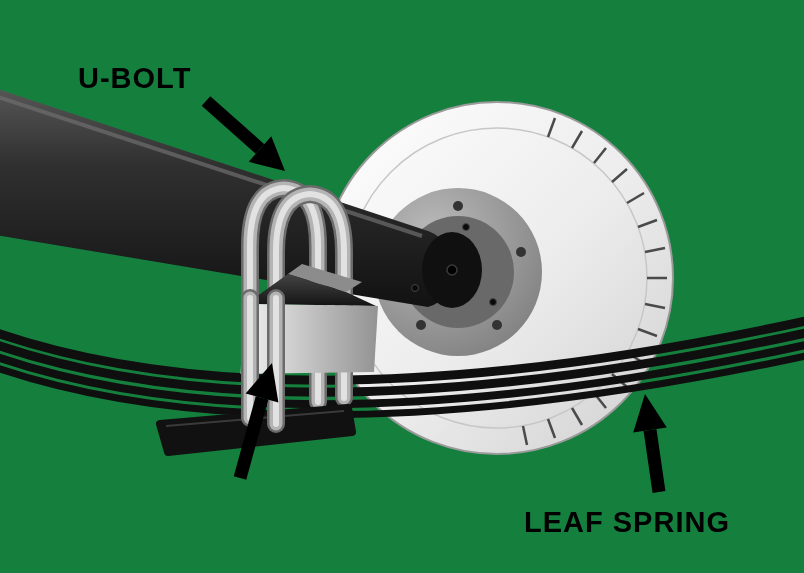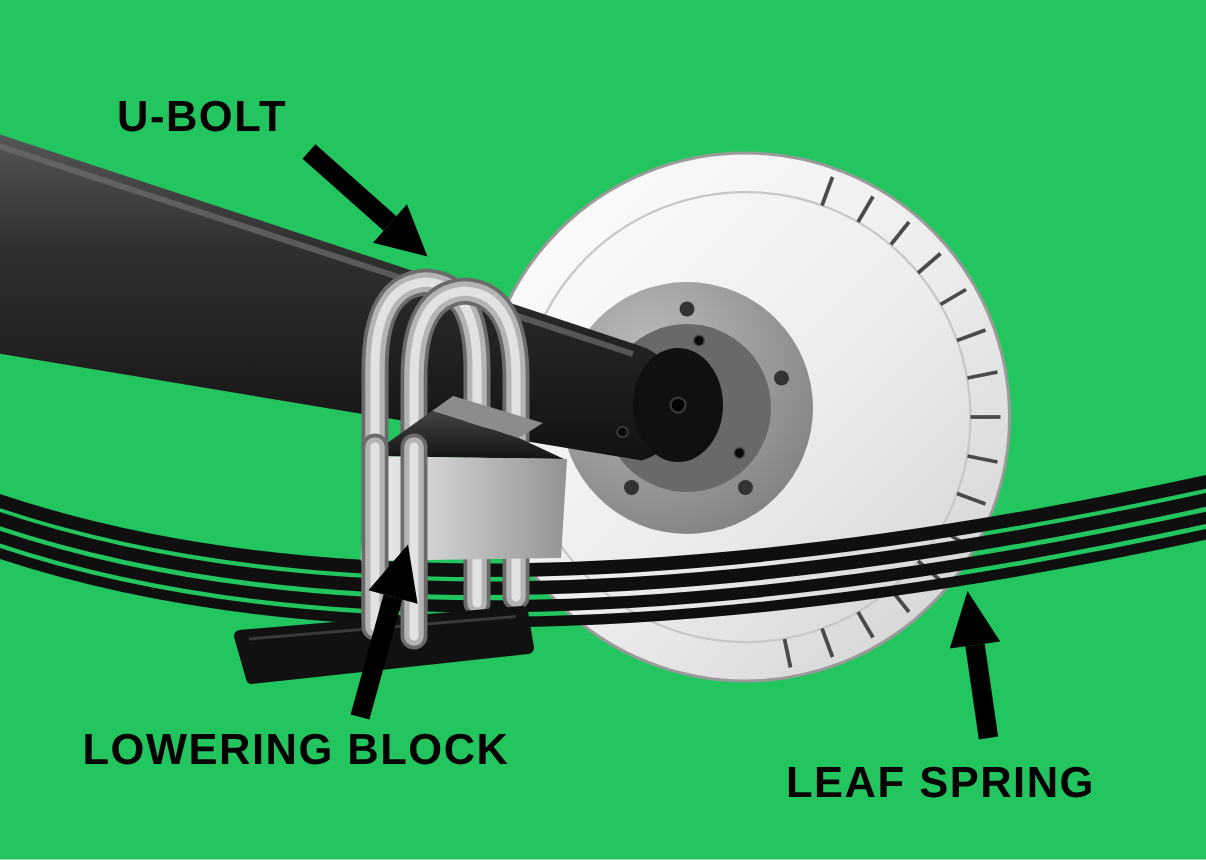--- a/index.html
+++ b/index.html
@@ -1,20 +1,20 @@
 <!DOCTYPE html>
 <html><head>
 <meta charset="utf-8">
 <style>
   html, body { margin: 0; padding: 0; background: #ffffff; }
   .canvas {
     position: relative;
     width: 804px;
     height: 573px;
-    background: #22c55e;
+    background: #15803d;
     overflow: hidden;
     font-family: "Liberation Sans", sans-serif;
   }
   .canvas svg { position: absolute; left: 0; top: 0; }
   .label {
     position: absolute;
     font-weight: bold;
     font-size: 29px;
     letter-spacing: 1px;
     color: #000000;
@@ -154,16 +154,15 @@
         <polygon points="278.4,402.5 245.6,393.5 272,363"></polygon>
       </g>
       <g>
         <line x1="659" y1="492" x2="650" y2="430" stroke="#000000" stroke-width="13"></line>
         <polygon points="666.8,427.6 633.2,432.4 645,394"></polygon>
       </g>
     </g>
   </svg>
 
   <div class="label" id="label-u-bolt">U-BOLT</div>
-  <div class="label" id="label-lowering-block">LOWERING BLOCK</div>
   <div class="label" id="label-leaf-spring">LEAF SPRING</div>
 
 </div>
 
 </body></html>

